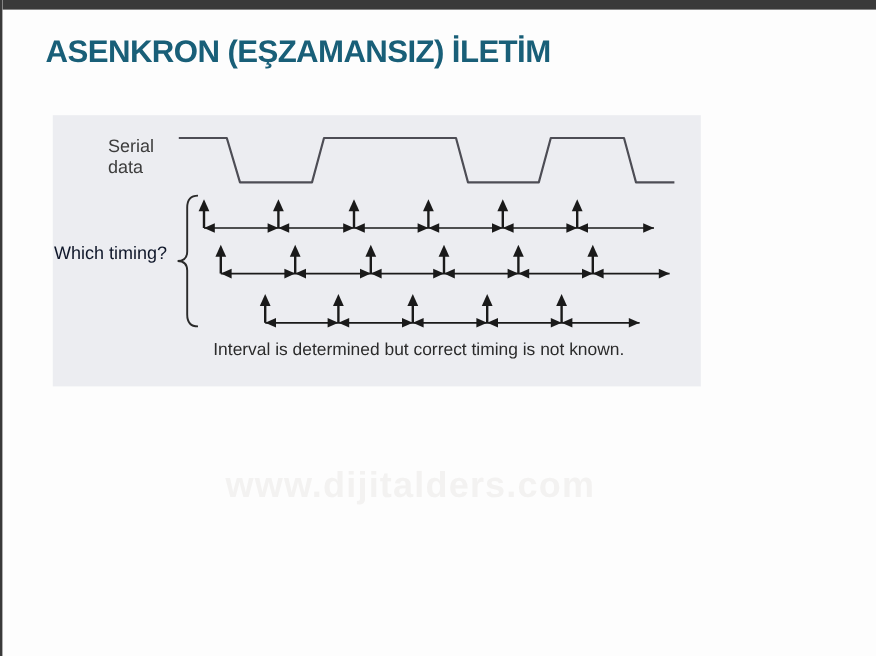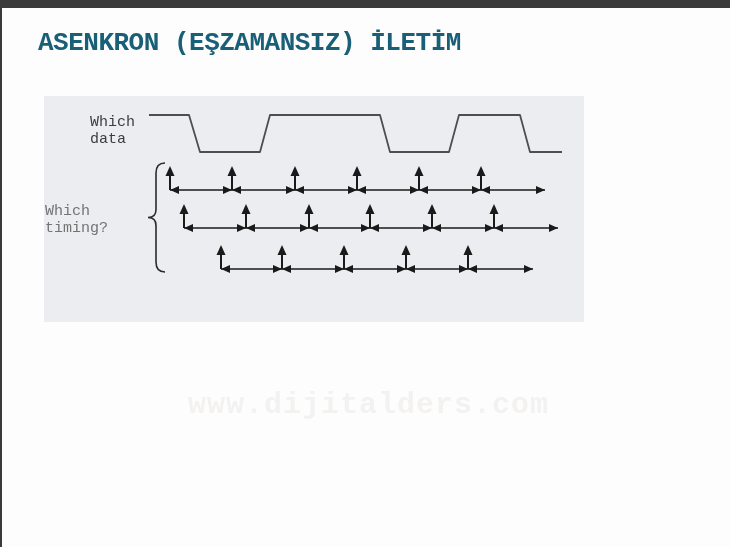--- a/index.html
+++ b/index.html
@@ -3,21 +3,21 @@
 <meta charset="utf-8">
 <style>
   html,body{margin:0;padding:0;background:#fcfcfc;}
   .slide{
     position:relative;
     width:730px;height:547px;
     background:#fdfdfd;
     border-left:2px solid #3a3a3a;
     box-sizing:border-box;
     overflow:hidden;
-    font-family:Liberation Mono, monospace;
+    font-family:Liberation Sans, sans-serif;
   }
   .top-bar{
     position:absolute;left:0;top:0;width:730px;height:8px;
     background:#3a3a3a;
   }
   .title{
     position:absolute;left:36px;top:28px;margin:0;
     font-size:26px;font-weight:bold;letter-spacing:-0.5px;
     color:#195f78;
   }
@@ -26,21 +26,21 @@
     background:#ecedf1;
   }
   .diagram svg{position:absolute;left:0;top:0;}
   .serial-label{
     position:absolute;left:46px;top:18px;
     font-size:15px;line-height:17px;color:#3d3d3d;
     white-space:pre-line;
   }
   .which-timing{
     position:absolute;left:1px;top:107px;width:104px;
-    font-size:15px;color:#737373;
+    font-size:15px;color:#0f172a;
   }
   .caption{
     position:absolute;left:70px;top:188px;width:470px;
     text-align:center;font-size:14.5px;color:#2b2b2b;
   }
   .question{
     position:absolute;left:47px;top:344px;
     font-size:17px;font-weight:bold;color:#a31414;
   }
   .watermark{
@@ -126,19 +126,20 @@
         <polygon points="238,173 247,169 247,177" fill="#1a1a1a"></polygon>
         <polygon points="300,173 291,169 291,177" fill="#1a1a1a"></polygon>
         <polygon points="300,173 309,169 309,177" fill="#1a1a1a"></polygon>
         <polygon points="362,173 353,169 353,177" fill="#1a1a1a"></polygon>
         <polygon points="362,173 371,169 371,177" fill="#1a1a1a"></polygon>
         <polygon points="424,173 415,169 415,177" fill="#1a1a1a"></polygon>
         <polygon points="424,173 433,169 433,177" fill="#1a1a1a"></polygon>
         <polygon points="489,173 480,169 480,177" fill="#1a1a1a"></polygon>
         <path d="M 121 67 Q 112 67, 112 77 L 112 113.5 Q 112 121.5, 104 121.5 Q 112 121.5, 112 129.5 L 112 166 Q 112 176, 121 176" fill="none" stroke="#2a2a2a" stroke-width="1.6"></path>
       </svg>
-    <div class="serial-label">Which
+    <div class="serial-label">Serial
 data</div>
     <div class="which-timing">Which timing?</div>
+    <div class="caption">Interval is determined but correct timing is not known.</div>
   </div>
 
   <div class="watermark">www.dijitalders.com</div>
 </div>
 
 </body></html>

